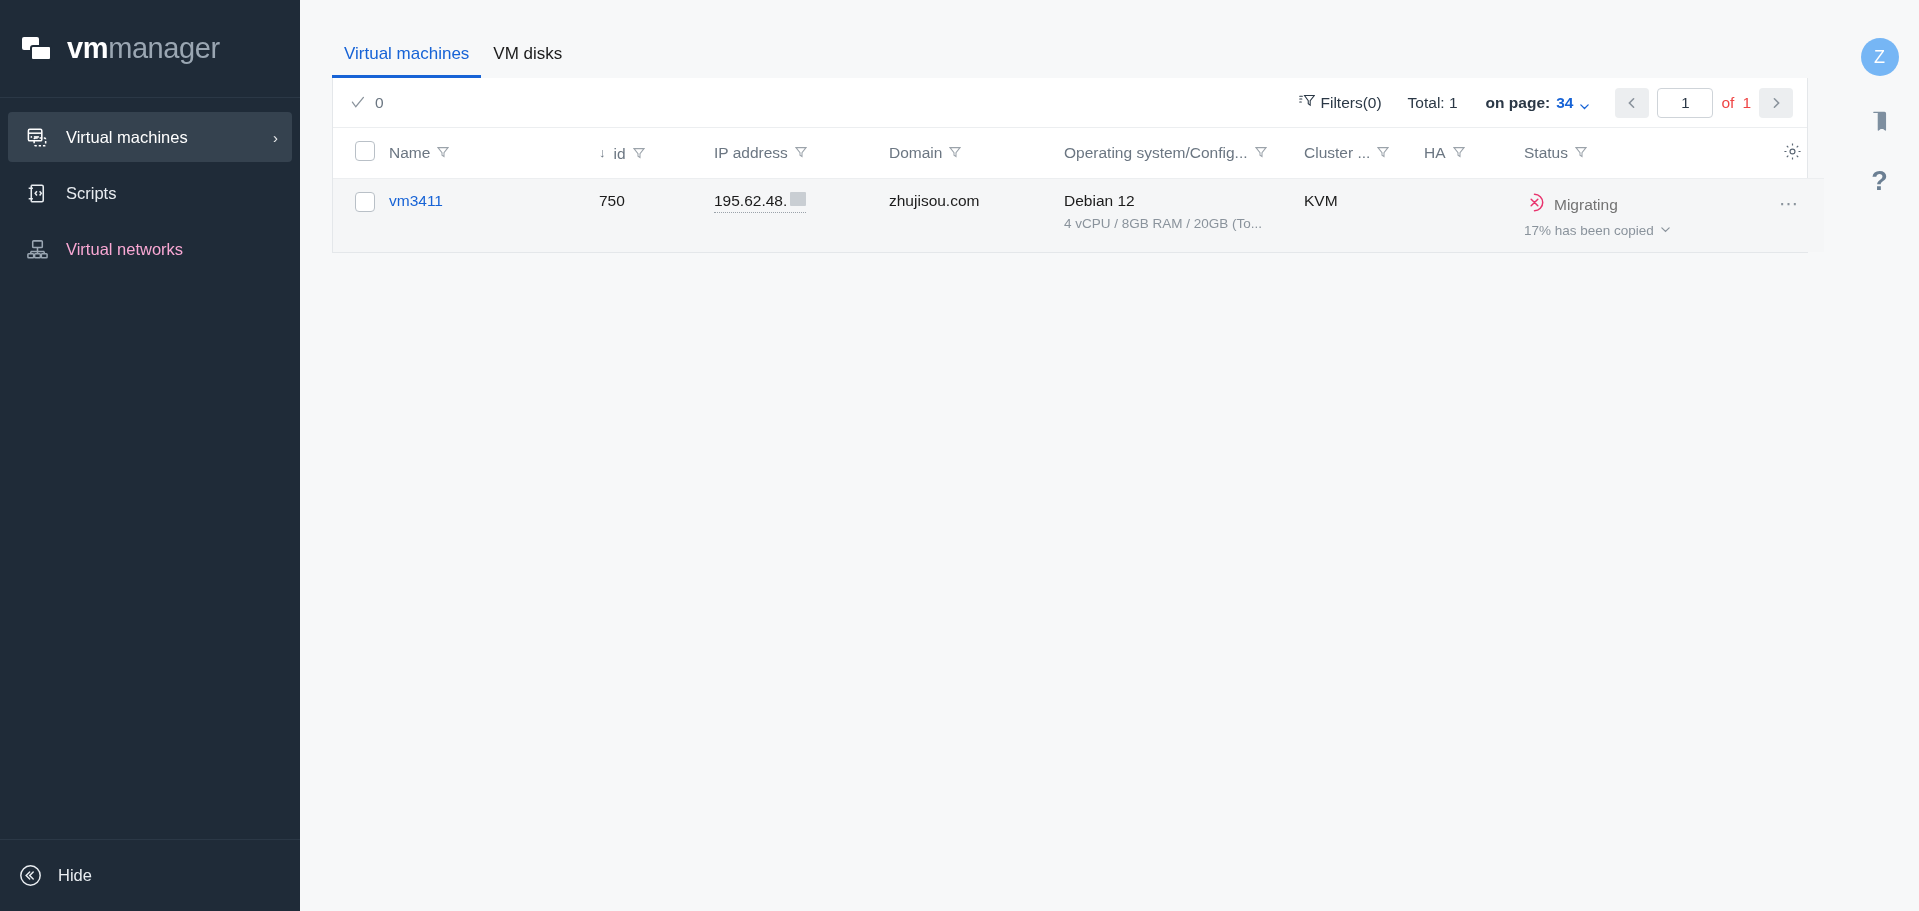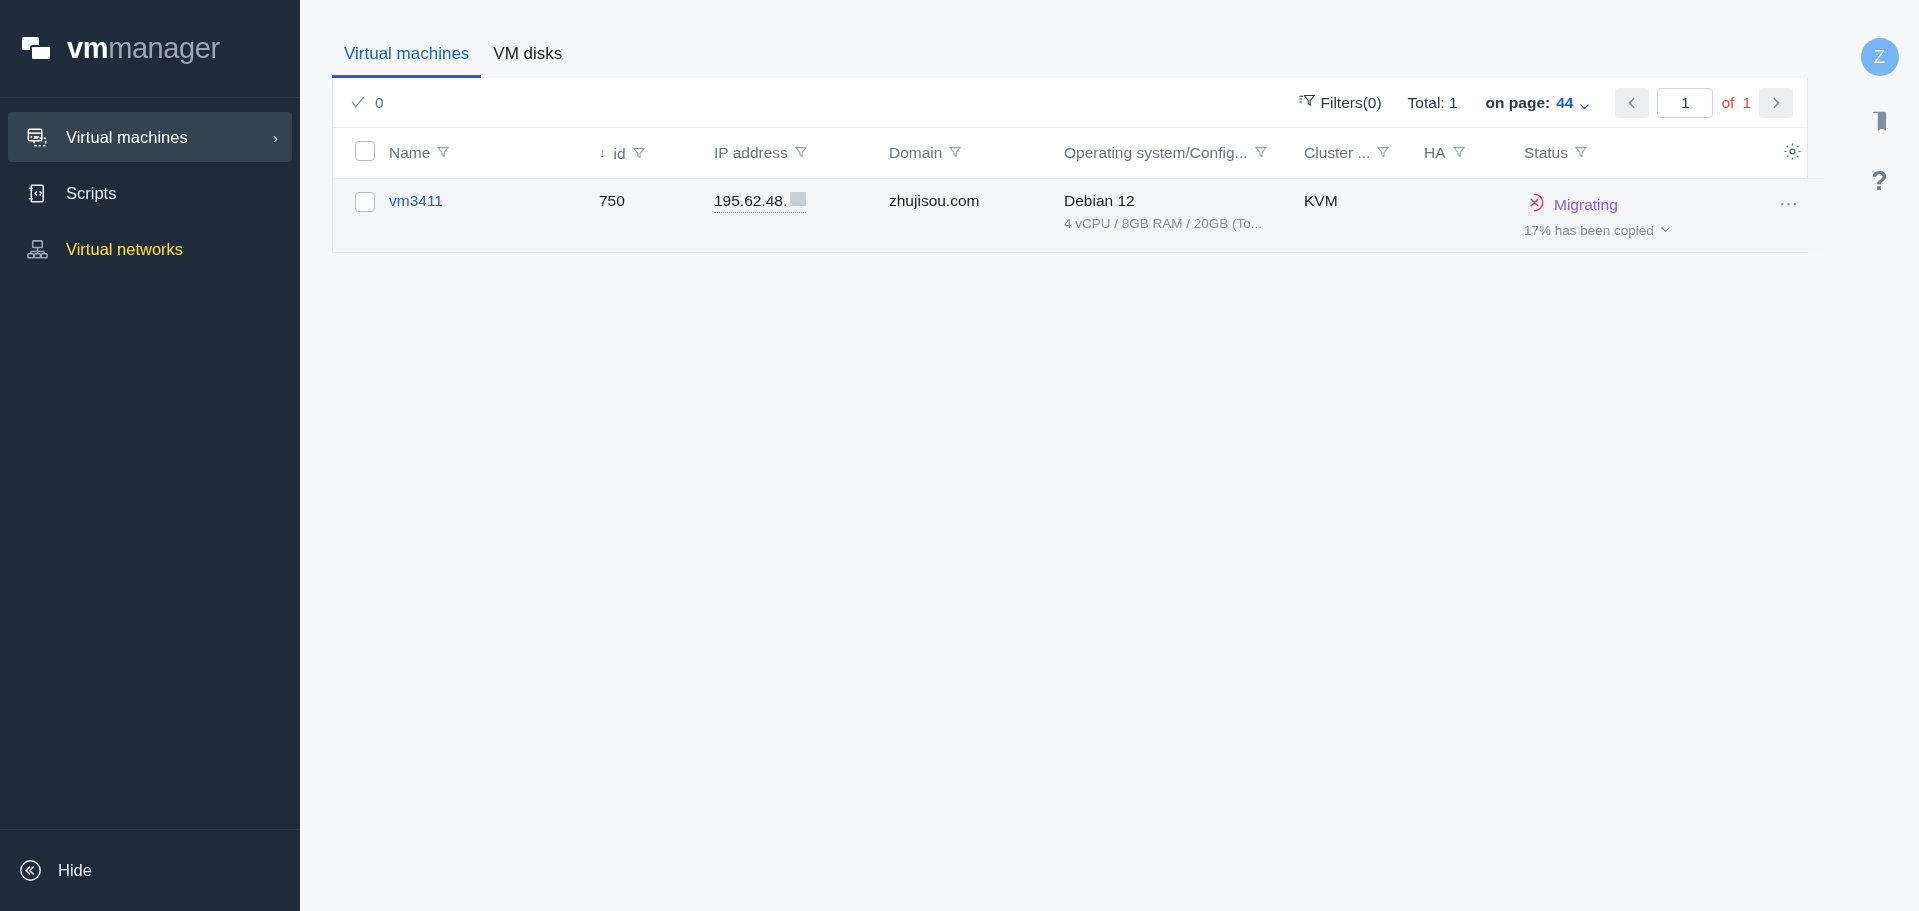--- a/index.html
+++ b/index.html
@@ -38,36 +38,36 @@
   .logo-text { font-size: 29px; letter-spacing: -0.4px; white-space: nowrap; }
   .logo-text .t1 { color: #ffffff; font-weight: 700; }
   .logo-text .t2 { color: #9aa6b2; font-weight: 400; }
 
   .nav { padding-top: 14px; flex: 1 1 auto; }
   .nav-item {
     display: flex; align-items: center;
     height: 50px; margin: 0 8px 6px 8px;
     padding: 0 14px 0 16px;
     border-radius: 4px;
-    color: #fde047; font-size: 16.5px;
+    color: #f9a8d4; font-size: 16.5px;
     cursor: pointer; position: relative;
   }
   .nav-item.active { background: #35424f; color: #ffffff; }
   .nav-item.bright { color: #e9edf1; }
   .nav-item .ni-icon {
     width: 26px; height: 26px; margin-right: 16px;
     display: flex; align-items: center; justify-content: center;
     flex: 0 0 26px;
   }
   .nav-item .ni-label { flex: 1 1 auto; white-space: nowrap; }
   .nav-item .ni-chevron { font-size: 15px; color: #ffffff; opacity: .9; }
 
   .sidebar-bottom {
     border-top: 1px solid #2b3846;
-    height: 82px; display: flex; align-items: center;
+    height: 72px; display: flex; align-items: center;
     padding-left: 18px;
   }
   .hide-btn { display: flex; align-items: center; color: #e9edf1; font-size: 16.5px; cursor: pointer; }
   .hide-btn .hb-icon { width: 26px; height: 26px; margin-right: 14px; flex: 0 0 26px; }
 
   
   .main {
     flex: 1 1 auto; height: 911px;
     background: #f7f8f9;
     display: flex; flex-direction: column;
@@ -147,21 +147,21 @@
 
   tr.datarow { background: #f5f6f7; height: 73px; }
   tr.datarow td { padding-top: 13px; }
   td.c-name a { color: #1763d6; text-decoration: none; cursor: pointer; }
   td.c-ip .ipwrap { display: inline-flex; border-bottom: 1px dotted #9aa2aa; padding-bottom: 2px;}
   .ip-redact {
     display: inline-block; width: 16px; height: 14px; background: #c9ced3;
     margin-left: 3px; border-radius: 1px;
   }
   .sub { font-size: 13.5px; color: #8a939c; margin-top: 6px; white-space: nowrap; }
-  .status-main { display: flex; align-items: center; gap: 9px; color: #8b5cf6; }
+  .status-main { display: flex; align-items: center; gap: 9px; color: #737373; }
   .status-sub { display: flex; align-items: center; gap: 6px; font-size: 13.5px; color: #8a939c; margin-top: 6px; }
   .dots { color: #8a939c; font-size: 19px; letter-spacing: 2px; cursor: pointer; }
   .gear { width: 19px; height: 19px; display: inline-block; cursor: pointer; }
 
   
   .rail {
     width: 79px; flex: 0 0 79px; height: 911px;
     background: #f7f8f9;
     display: flex; flex-direction: column; align-items: center;
     padding-top: 38px; gap: 30px;
@@ -283,21 +283,21 @@
                 <path d="M6.2 2.4h11L12.6 8.2v5l-2.2-1.6V8.2z"></path>
               </svg>
             </span>
             <span>Filters(0)</span>
           </div>
 
           <span class="total-lbl">Total: 1</span>
 
           <div class="onpage">
             <span>on page:</span>
-            <span class="val">44</span>
+            <span class="val">34</span>
             <span class="chev-d">
               <svg width="11" height="11" viewBox="0 0 12 12" fill="none" stroke="#1763d6" stroke-width="1.4" stroke-linecap="round">
                 <path d="M2 4.2 6 8.2l4-4"></path>
               </svg>
             </span>
           </div>
 
           <div class="pager">
             <div class="pg-btn">
               <svg width="12" height="12" viewBox="0 0 12 12" fill="none" stroke="#8a939c" stroke-width="1.6" stroke-linecap="round">

